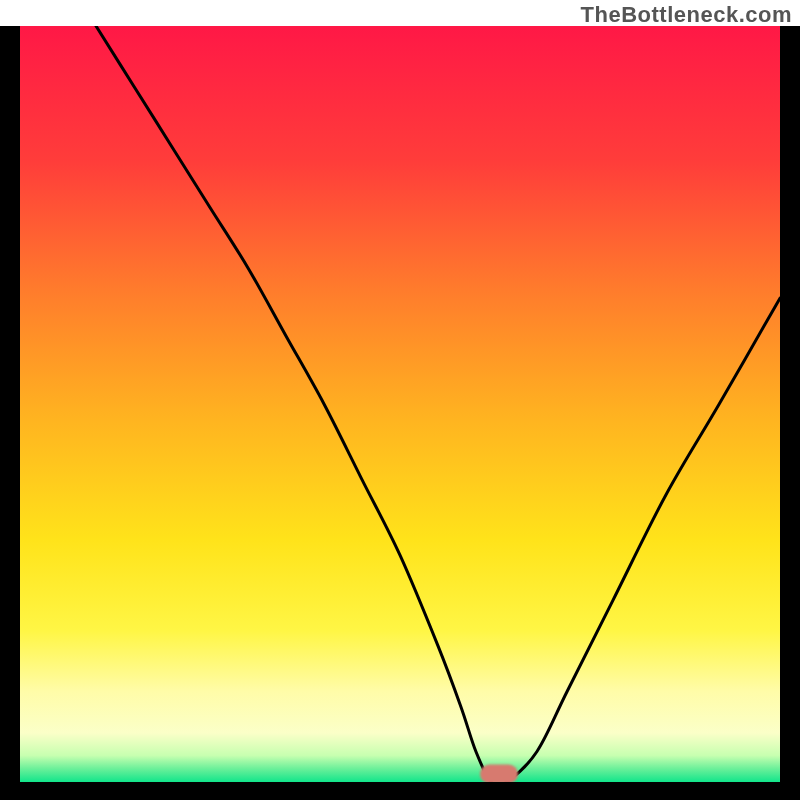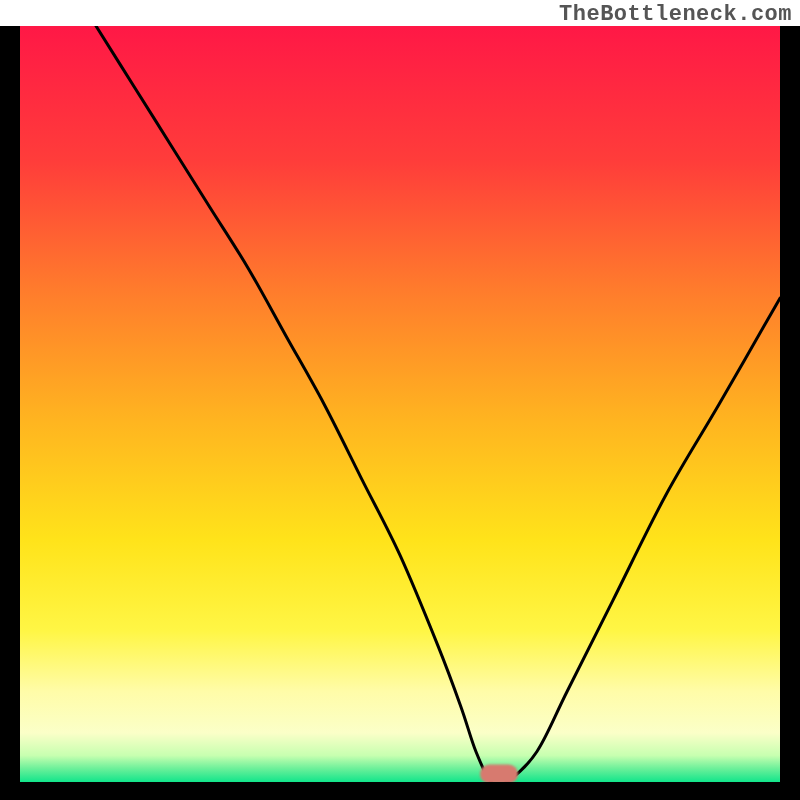--- a/index.html
+++ b/index.html
@@ -8,21 +8,20 @@
     background: #fff;
     width: 800px;
     height: 800px;
     overflow: hidden;
     font-family: Arial, Helvetica, sans-serif;
   }
   .wrap {
     position: relative;
     width: 800px;
     height: 748px;
-    font-family: Liberation Mono, monospace;
   }
   .watermark {
     position: absolute;
     top: 2px;
     right: 8px;
     color: #555;
     font-size: 22px;
     font-weight: 600;
     letter-spacing: 0.5px;
     z-index: 5;

